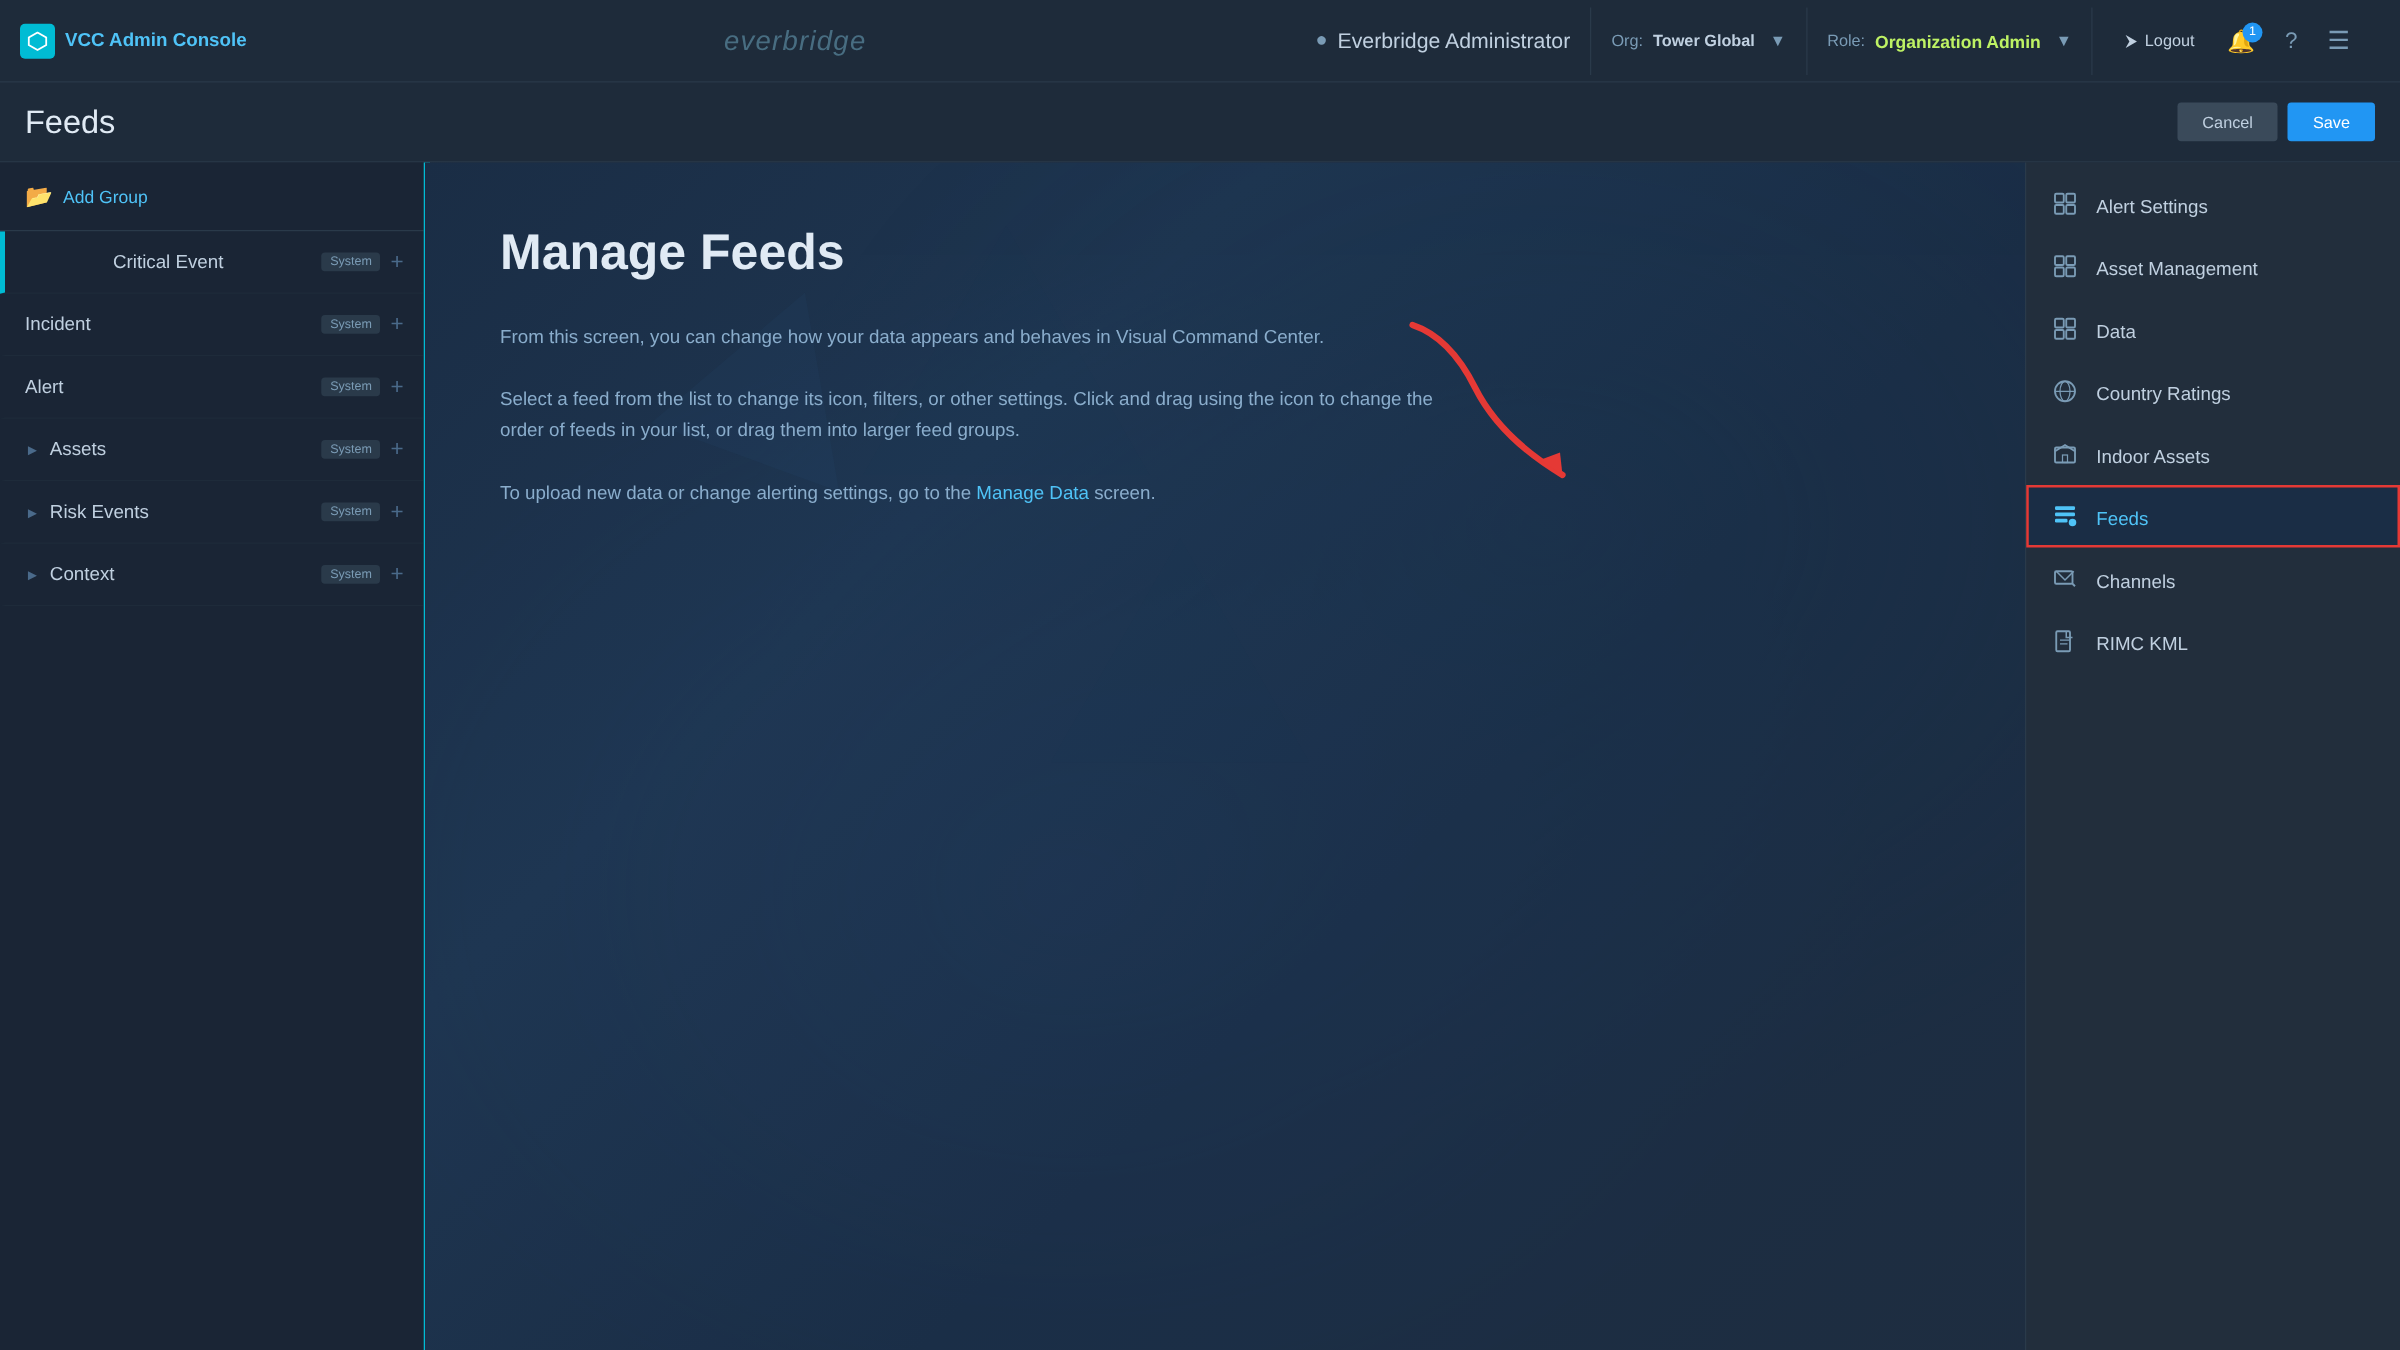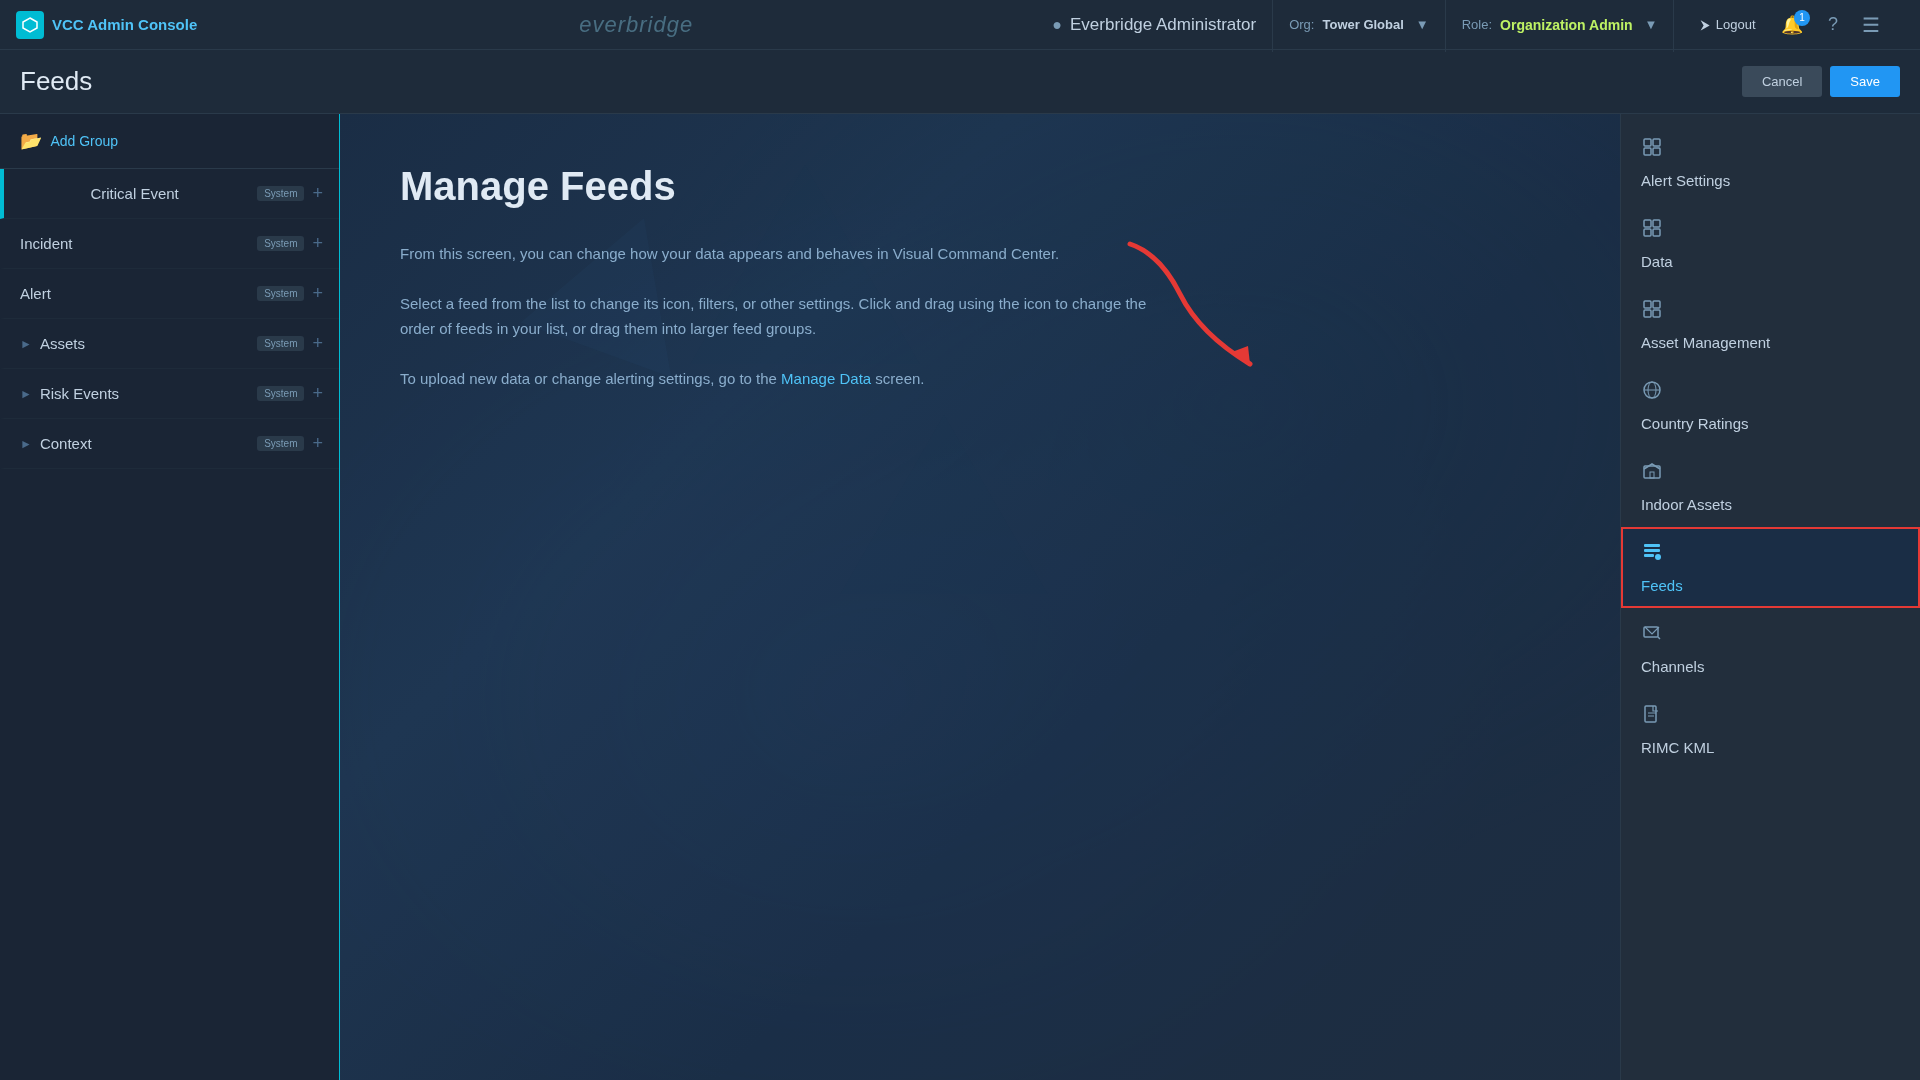--- a/index.html
+++ b/index.html
@@ -3,21 +3,21 @@
   <meta charset="utf-8">
   <style>
     * { margin: 0; padding: 0; box-sizing: border-box; }
     body { font-family: 'Segoe UI', Arial, sans-serif; background: #1a2535; color: #fff; width: 1920px; height: 1080px; overflow: hidden; }
 
     
     .header {
       display: flex;
       align-items: center;
       background: #1e2b3a;
-      height: 50px;
+      height: 66px;
       padding: 0 16px;
       border-bottom: 1px solid #2a3a4a;
       position: relative;
       z-index: 100;
     }
     .header-logo {
       display: flex;
       align-items: center;
       gap: 8px;
       color: #4fc3f7;
@@ -303,27 +303,26 @@
     
     .right-menu {
       width: 300px;
       background: #222e3c;
       border-left: 1px solid #2a3a4a;
       flex-shrink: 0;
       padding-top: 8px;
     }
     .right-menu-item {
       display: flex;
-      align-items: flex-start;
+      align-items: flex-end;
       gap: 14px;
       padding: 14px 20px;
       cursor: pointer;
       color: #c0d0e0;
       font-size: 15px;
-      flex-direction: column;
     }
     .right-menu-item.active {
       background: #1a2d45;
       color: #4fc3f7;
       outline: 2px solid #e53935;
       outline-offset: -2px;
     }
     .menu-icon {
       width: 22px;
       height: 22px;
@@ -510,33 +509,33 @@
 
     <div class="right-menu-item">
       <span class="menu-icon">
         <svg width="20" height="20" viewBox="0 0 20 20" fill="none">
           <rect x="2" y="2" width="7" height="7" rx="1" stroke="currentColor" stroke-width="1.5"></rect>
           <rect x="11" y="2" width="7" height="7" rx="1" stroke="currentColor" stroke-width="1.5"></rect>
           <rect x="2" y="11" width="7" height="7" rx="1" stroke="currentColor" stroke-width="1.5"></rect>
           <rect x="11" y="11" width="7" height="7" rx="1" stroke="currentColor" stroke-width="1.5"></rect>
         </svg>
       </span>
-      <span>Data</span>
+      <span>Asset Management</span>
     </div>
 
     <div class="right-menu-item">
       <span class="menu-icon">
         <svg width="20" height="20" viewBox="0 0 20 20" fill="none">
           <rect x="2" y="2" width="7" height="7" rx="1" stroke="currentColor" stroke-width="1.5"></rect>
           <rect x="11" y="2" width="7" height="7" rx="1" stroke="currentColor" stroke-width="1.5"></rect>
           <rect x="2" y="11" width="7" height="7" rx="1" stroke="currentColor" stroke-width="1.5"></rect>
           <rect x="11" y="11" width="7" height="7" rx="1" stroke="currentColor" stroke-width="1.5"></rect>
         </svg>
       </span>
-      <span>Asset Management</span>
+      <span>Data</span>
     </div>
 
     <div class="right-menu-item">
       <span class="menu-icon">
         <svg width="20" height="20" viewBox="0 0 20 20" fill="none">
           <circle cx="10" cy="10" r="8" stroke="currentColor" stroke-width="1.5"></circle>
           <ellipse cx="10" cy="10" rx="4" ry="8" stroke="currentColor" stroke-width="1"></ellipse>
           <line x1="2" y1="10" x2="18" y2="10" stroke="currentColor" stroke-width="1"></line>
         </svg>
       </span>

